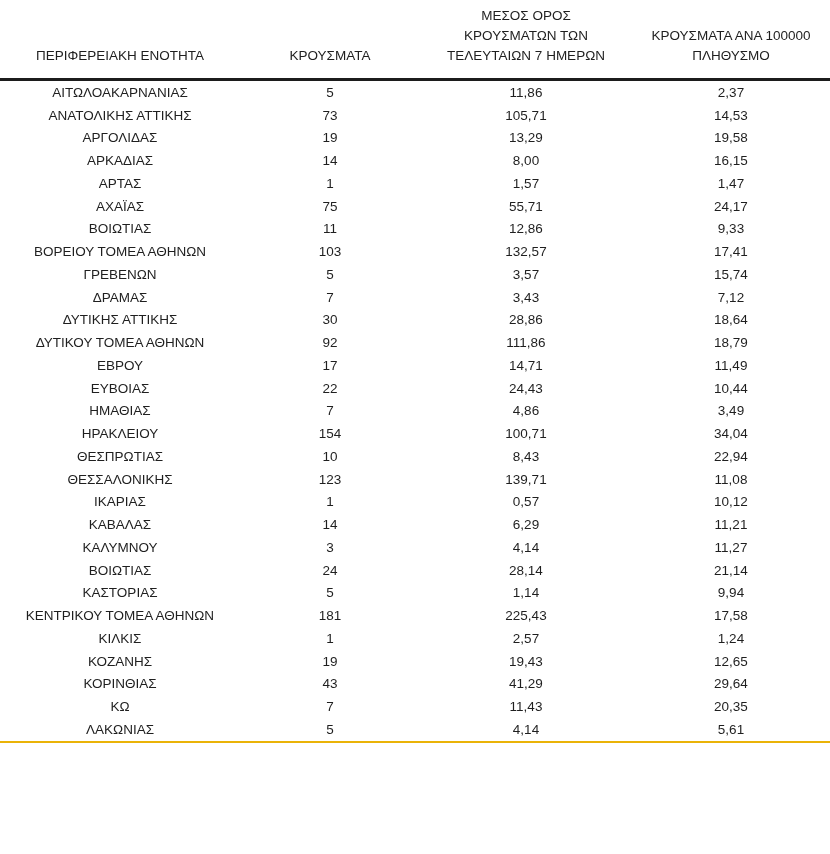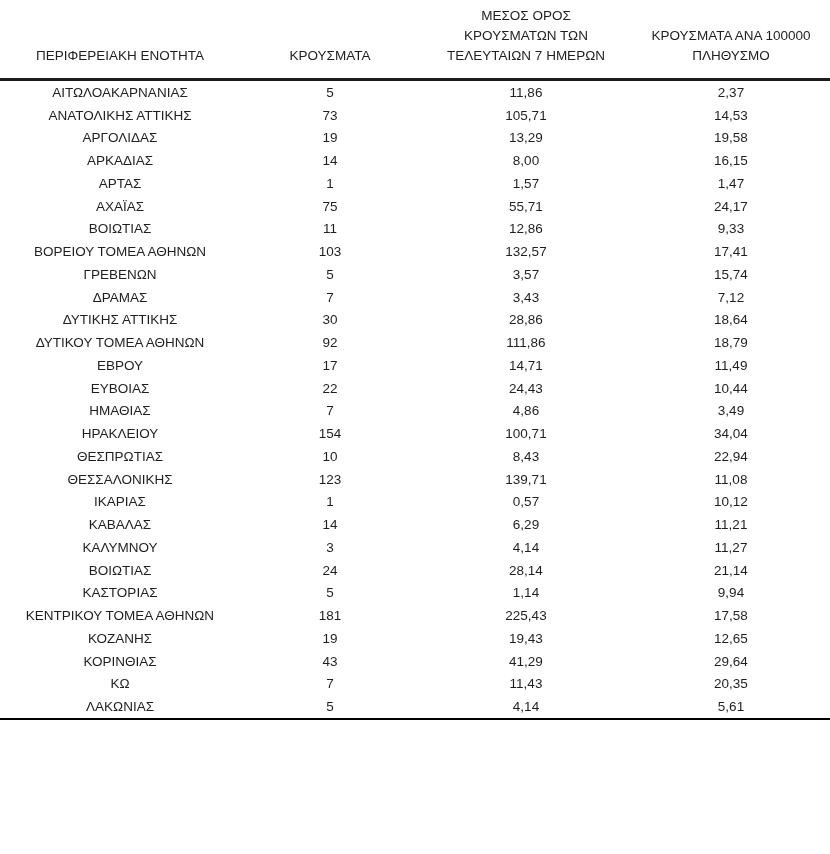--- a/index.html
+++ b/index.html
@@ -40,21 +40,21 @@
   tbody td {
     text-align: center;
     vertical-align: middle;
     font-size: 13.5px;
     height: 22.75px;
     padding: 0 2px;
     white-space: nowrap;
     overflow: hidden;
   }
   tbody tr:last-child td {
-    border-bottom: 2px solid #000000;
+    border-bottom: 2px solid #eab308;
   }
 </style>
 </head>
 <body>
 
 <table class="cases-table">
   <colgroup>
     <col class="c1">
     <col class="c2">
     <col class="c3">
@@ -218,20 +218,26 @@
         <td>1,14</td>
         <td>9,94</td>
       </tr>
       <tr>
         <td>ΚΕΝΤΡΙΚΟΥ ΤΟΜΕΑ ΑΘΗΝΩΝ</td>
         <td>181</td>
         <td>225,43</td>
         <td>17,58</td>
       </tr>
       <tr>
+        <td>ΚΙΛΚΙΣ</td>
+        <td>1</td>
+        <td>2,57</td>
+        <td>1,24</td>
+      </tr>
+      <tr>
         <td>ΚΟΖΑΝΗΣ</td>
         <td>19</td>
         <td>19,43</td>
         <td>12,65</td>
       </tr>
       <tr>
         <td>ΚΟΡΙΝΘΙΑΣ</td>
         <td>43</td>
         <td>41,29</td>
         <td>29,64</td>

